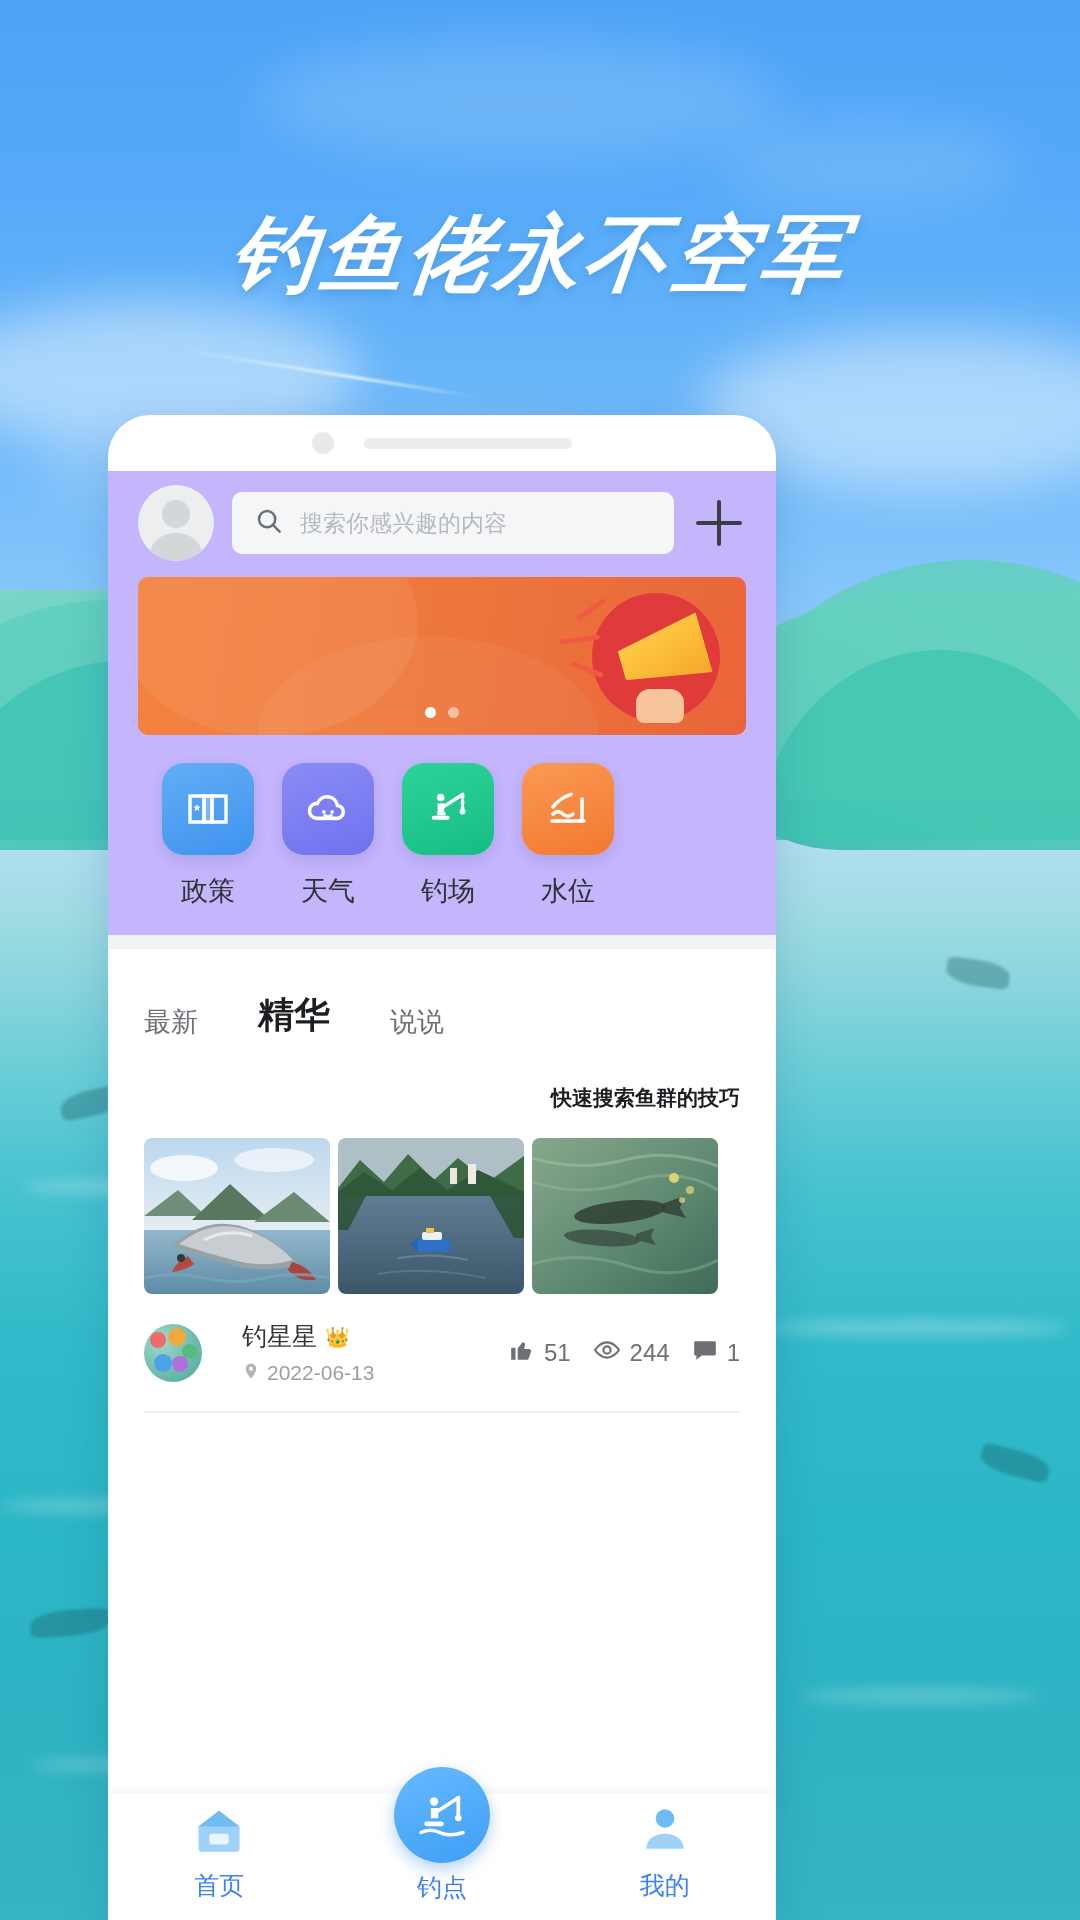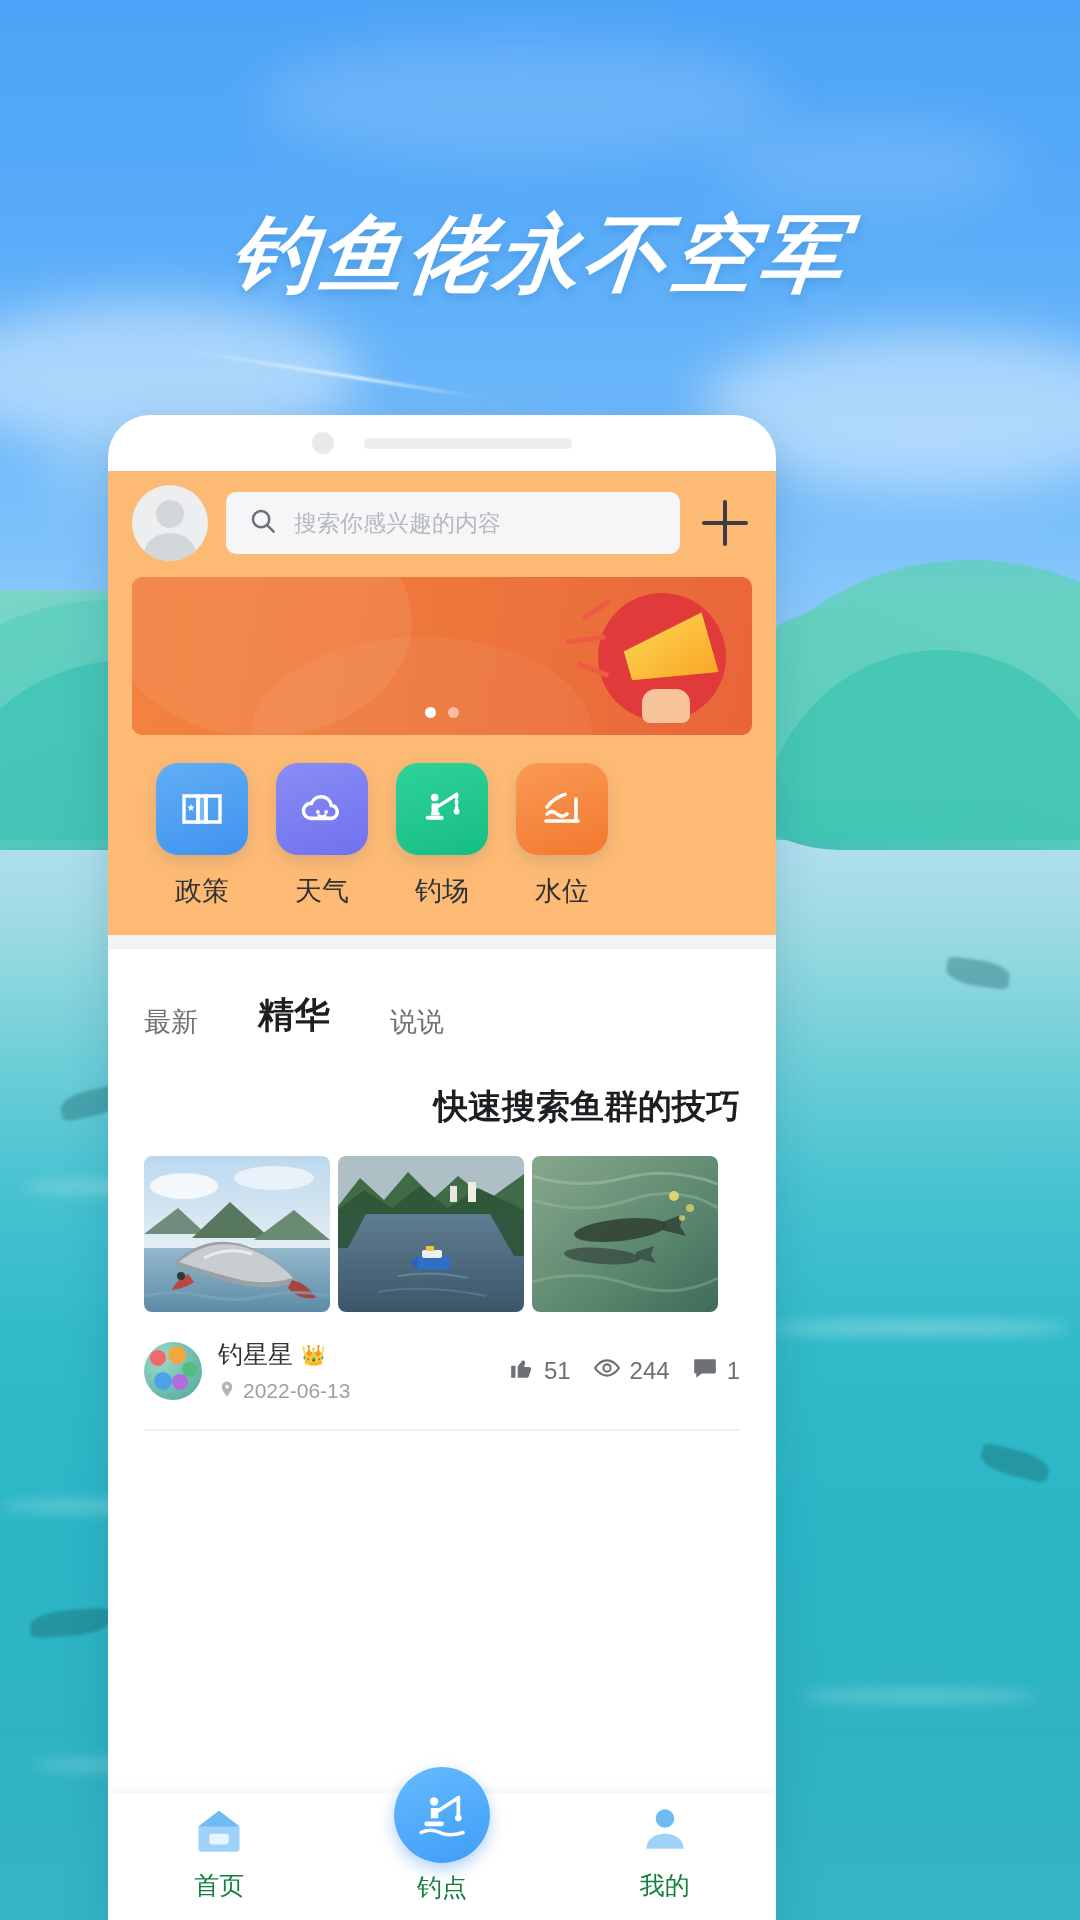--- a/index.html
+++ b/index.html
@@ -89,21 +89,21 @@
   }
   .phone-notch {
     height: 56px; display: flex; align-items: center; justify-content: center; gap: 30px;
   }
   .notch-dot { width: 22px; height: 22px; border-radius: 50%; background: #e9e9e9; }
   .notch-bar { width: 208px; height: 11px; border-radius: 6px; background: #ededed; }
 
   .screen { padding: 0 0 0 0; }
 
   
-  .top-card { background: #fdba74; padding: 0 24px; }
+  .top-card { background: #c4b5fd; padding: 0 30px; }
 
   .search-row {
     display: flex; align-items: center; gap: 18px;
     padding: 14px 0 16px 0;
   }
   .avatar {
     width: 76px; height: 76px; border-radius: 50%; background: #eceef0;
     position: relative; flex: 0 0 auto; overflow: hidden;
   }
   .avatar::before {
@@ -189,26 +189,26 @@
   .grid-label { font-size: 27px; color: #2f3235; }
 
   .divider-band { height: 14px; background: #f2f3f5; }
 
   
   .feed { background: #fff; padding: 0 22px; text-align: right; }
   .tabs { display: flex; align-items: flex-end; gap: 60px; padding: 42px 14px 26px 14px; }
   .tab { font-size: 27px; color: #6d7175; }
   .tab.active { font-size: 36px; font-weight: 700; color: #1c1f22; }
 
-  .post-title { font-size: 34px; font-weight: 700; color: #1c1f22; padding: 18px 14px 26px 14px; }
+  .post-title { font-size: 21px; font-weight: 700; color: #1c1f22; padding: 18px 14px 26px 14px; }
   .thumbs { display: flex; gap: 8px; padding: 0 14px; }
   .thumb { width: 186px; height: 156px; border-radius: 8px; overflow: hidden; position: relative; }
   .thumb svg { display: block; width: 100%; height: 100%; }
 
-  .meta-row { display: flex; align-items: center; padding: 26px 14px 0 14px; }
+  .meta-row { display: flex; align-items: center; padding: 26px 14px 0 14px; gap: 24px; }
   .meta-avatar {
     width: 58px; height: 58px; border-radius: 50%; flex: 0 0 auto; overflow: hidden;
     background: radial-gradient(circle at 30% 30%, #9fd8c8, #4aa79a);
     position: relative;
   }
   .meta-avatar i {
     position: absolute; border-radius: 50%; display: block;
   }
   .meta-info { margin-left: 16px; flex: 1 1 auto; }
   .author-line { display: flex; align-items: center; gap: 8px; }
@@ -222,21 +222,21 @@
 
   
   .bottom-nav {
     position: absolute; left: 0; right: 0; bottom: 0; height: 132px;
     background: #ffffff; display: flex; align-items: flex-start; justify-content: space-around;
     padding-top: 8px;
     box-shadow: 0 -2px 12px rgba(0,0,0,0.05);
   }
   .nav-item { width: 150px; text-align: center; }
   .nav-icon { width: 60px; height: 60px; margin: 0 auto 8px auto; position: relative; }
-  .nav-label { font-size: 25px; color: #15803d; }
+  .nav-label { font-size: 25px; color: #3b82f6; }
   .nav-center { margin-top: -34px; }
   .nav-center .nav-icon {
     width: 96px; height: 96px; border-radius: 50%;
     background: linear-gradient(160deg, #66baff 0%, #3f9ef5 100%);
     display: flex; align-items: center; justify-content: center;
     box-shadow: 0 6px 16px rgba(60,140,230,0.4);
   }
 </style>
 </head>
 <body>

